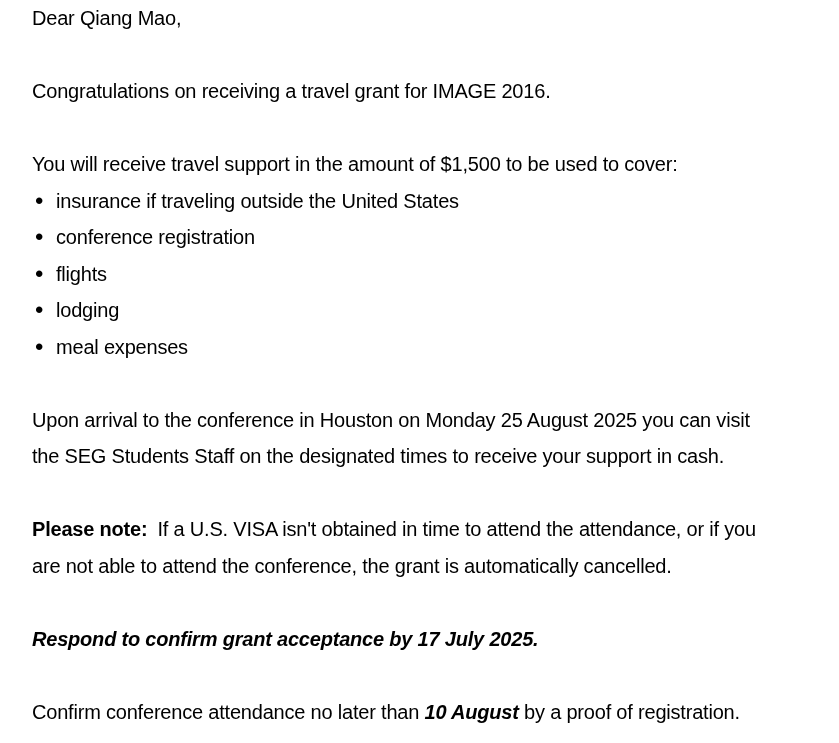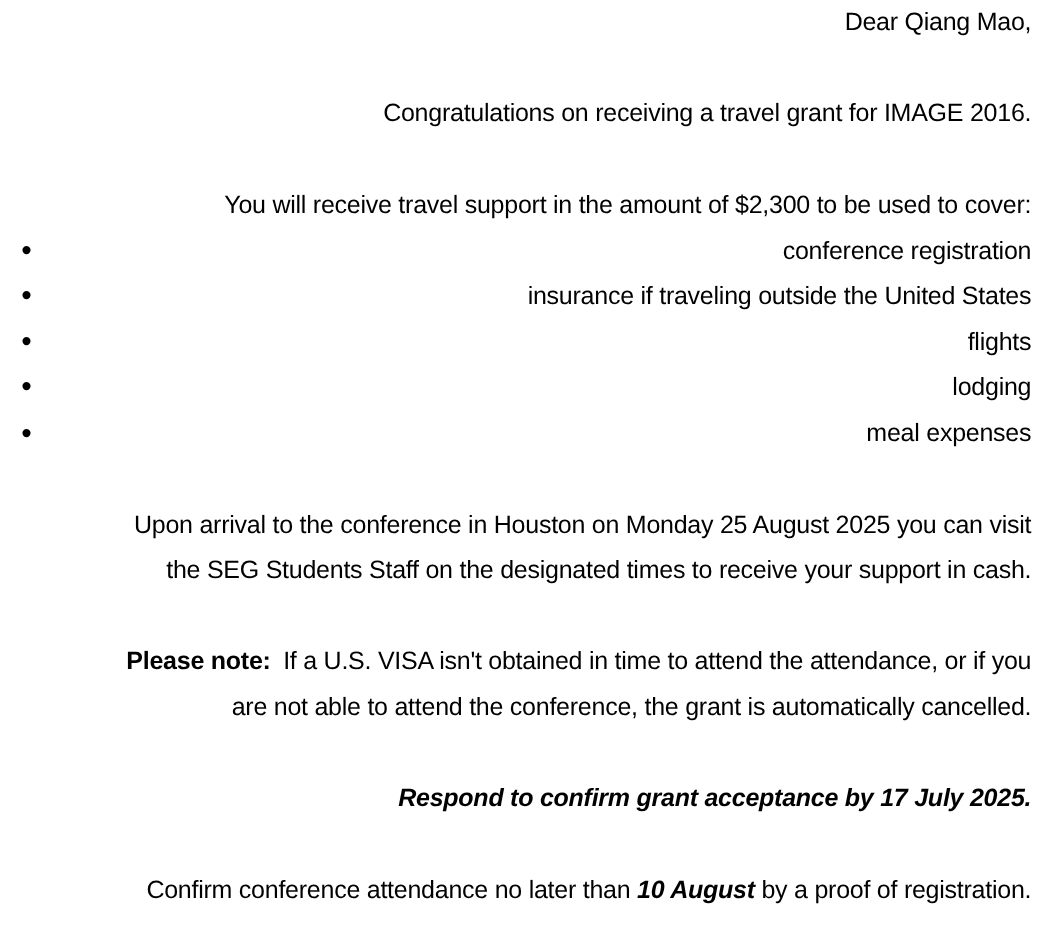--- a/index.html
+++ b/index.html
@@ -11,22 +11,21 @@
     width: 839px;
     height: 743px;
     overflow: hidden;
     color: #000000;
     font-family: "Liberation Sans", "DejaVu Sans", sans-serif;
     font-size: 20px;
     letter-spacing: -0.2px;
     line-height: 36.5px;
   }
   .doc {
-    padding: 0 14px;
-    text-align: right;
+    padding: 0 32px;
   }
   .para {
     margin: 0 0 36.5px 0;
     white-space: nowrap;
   }
   .para.no-gap {
     margin-bottom: 0;
   }
   .line {
     white-space: nowrap;
@@ -60,28 +59,28 @@
 </style>
 </head>
 <body>
 
 <div class="doc">
 
   <div class="para">Dear Qiang Mao,</div>
 
   <div class="para">Congratulations on receiving a travel grant for IMAGE 2016.</div>
 
-  <div class="para no-gap">You will receive travel support in the amount of $2,300 to be used to cover:</div>
+  <div class="para no-gap">You will receive travel support in the amount of $1,500 to be used to cover:</div>
 
   <ul class="bullet-list">
     <li>
-      <span>conference registration</span>
+      <span>insurance if traveling outside the United States</span>
     </li>
     <li>
-      <span>insurance if traveling outside the United States</span>
+      <span>conference registration</span>
     </li>
     <li>
       <span>flights</span>
     </li>
     <li>
       <span>lodging</span>
     </li>
     <li>
       <span>meal expenses</span>
     </li>

